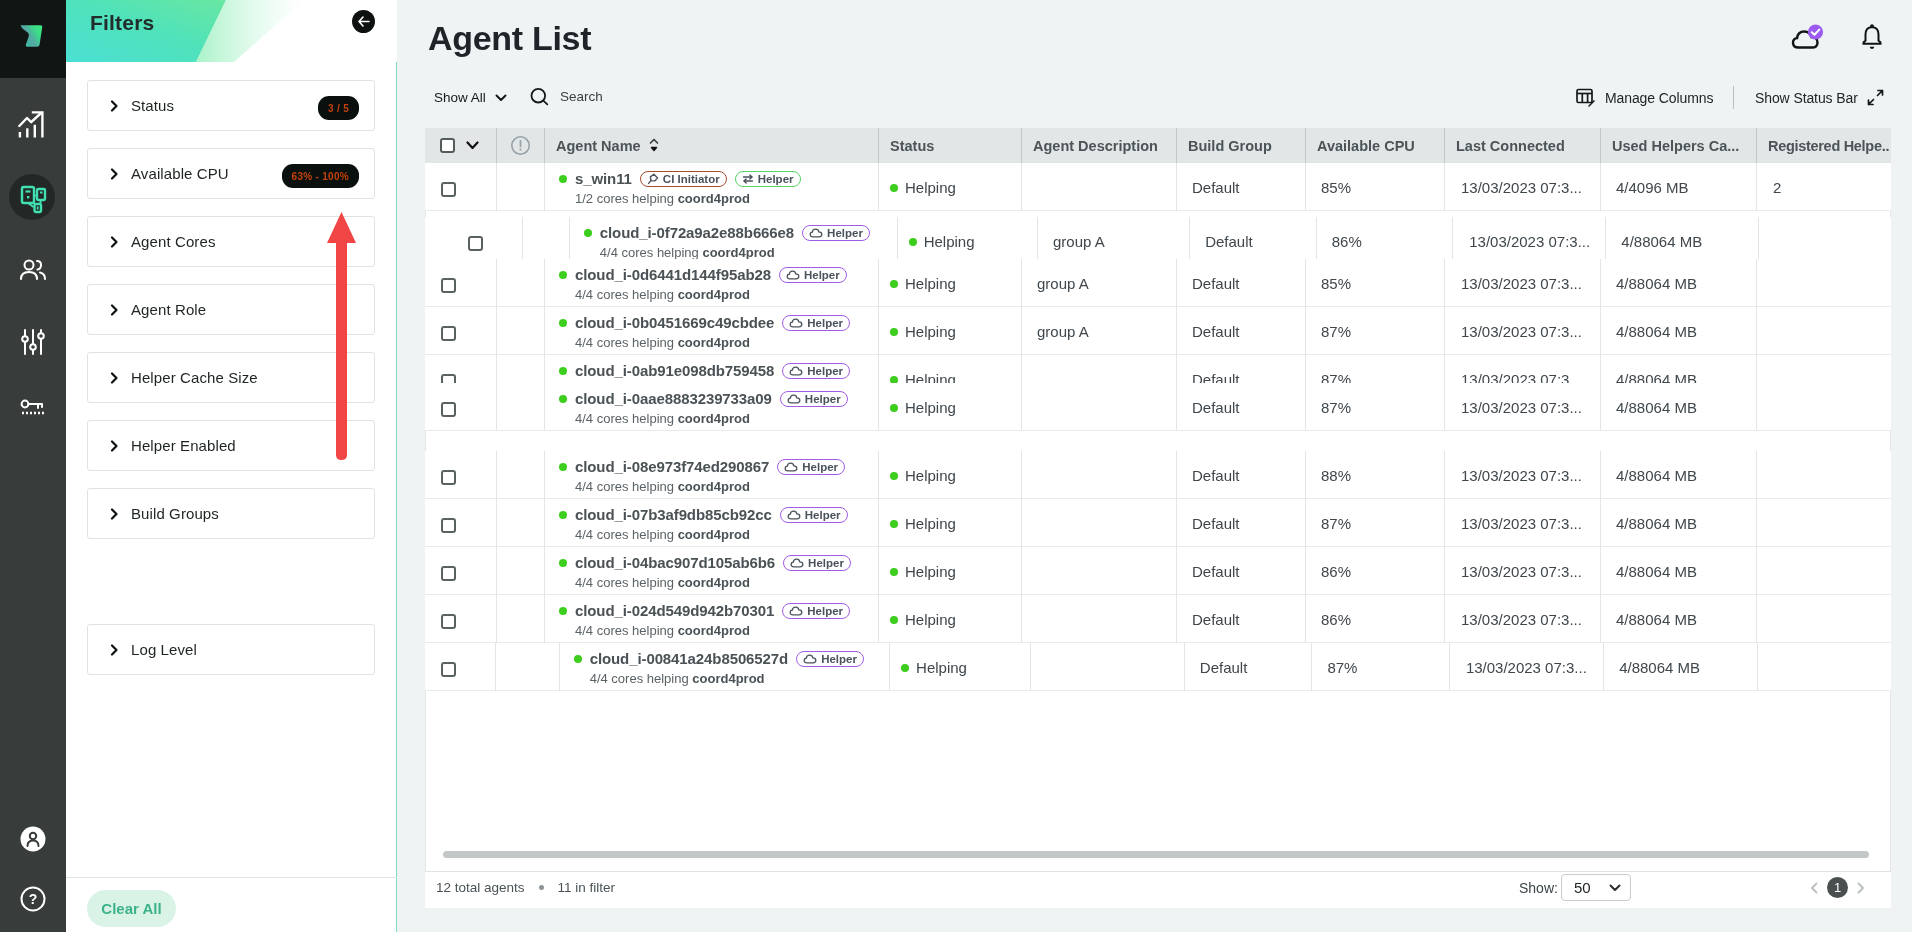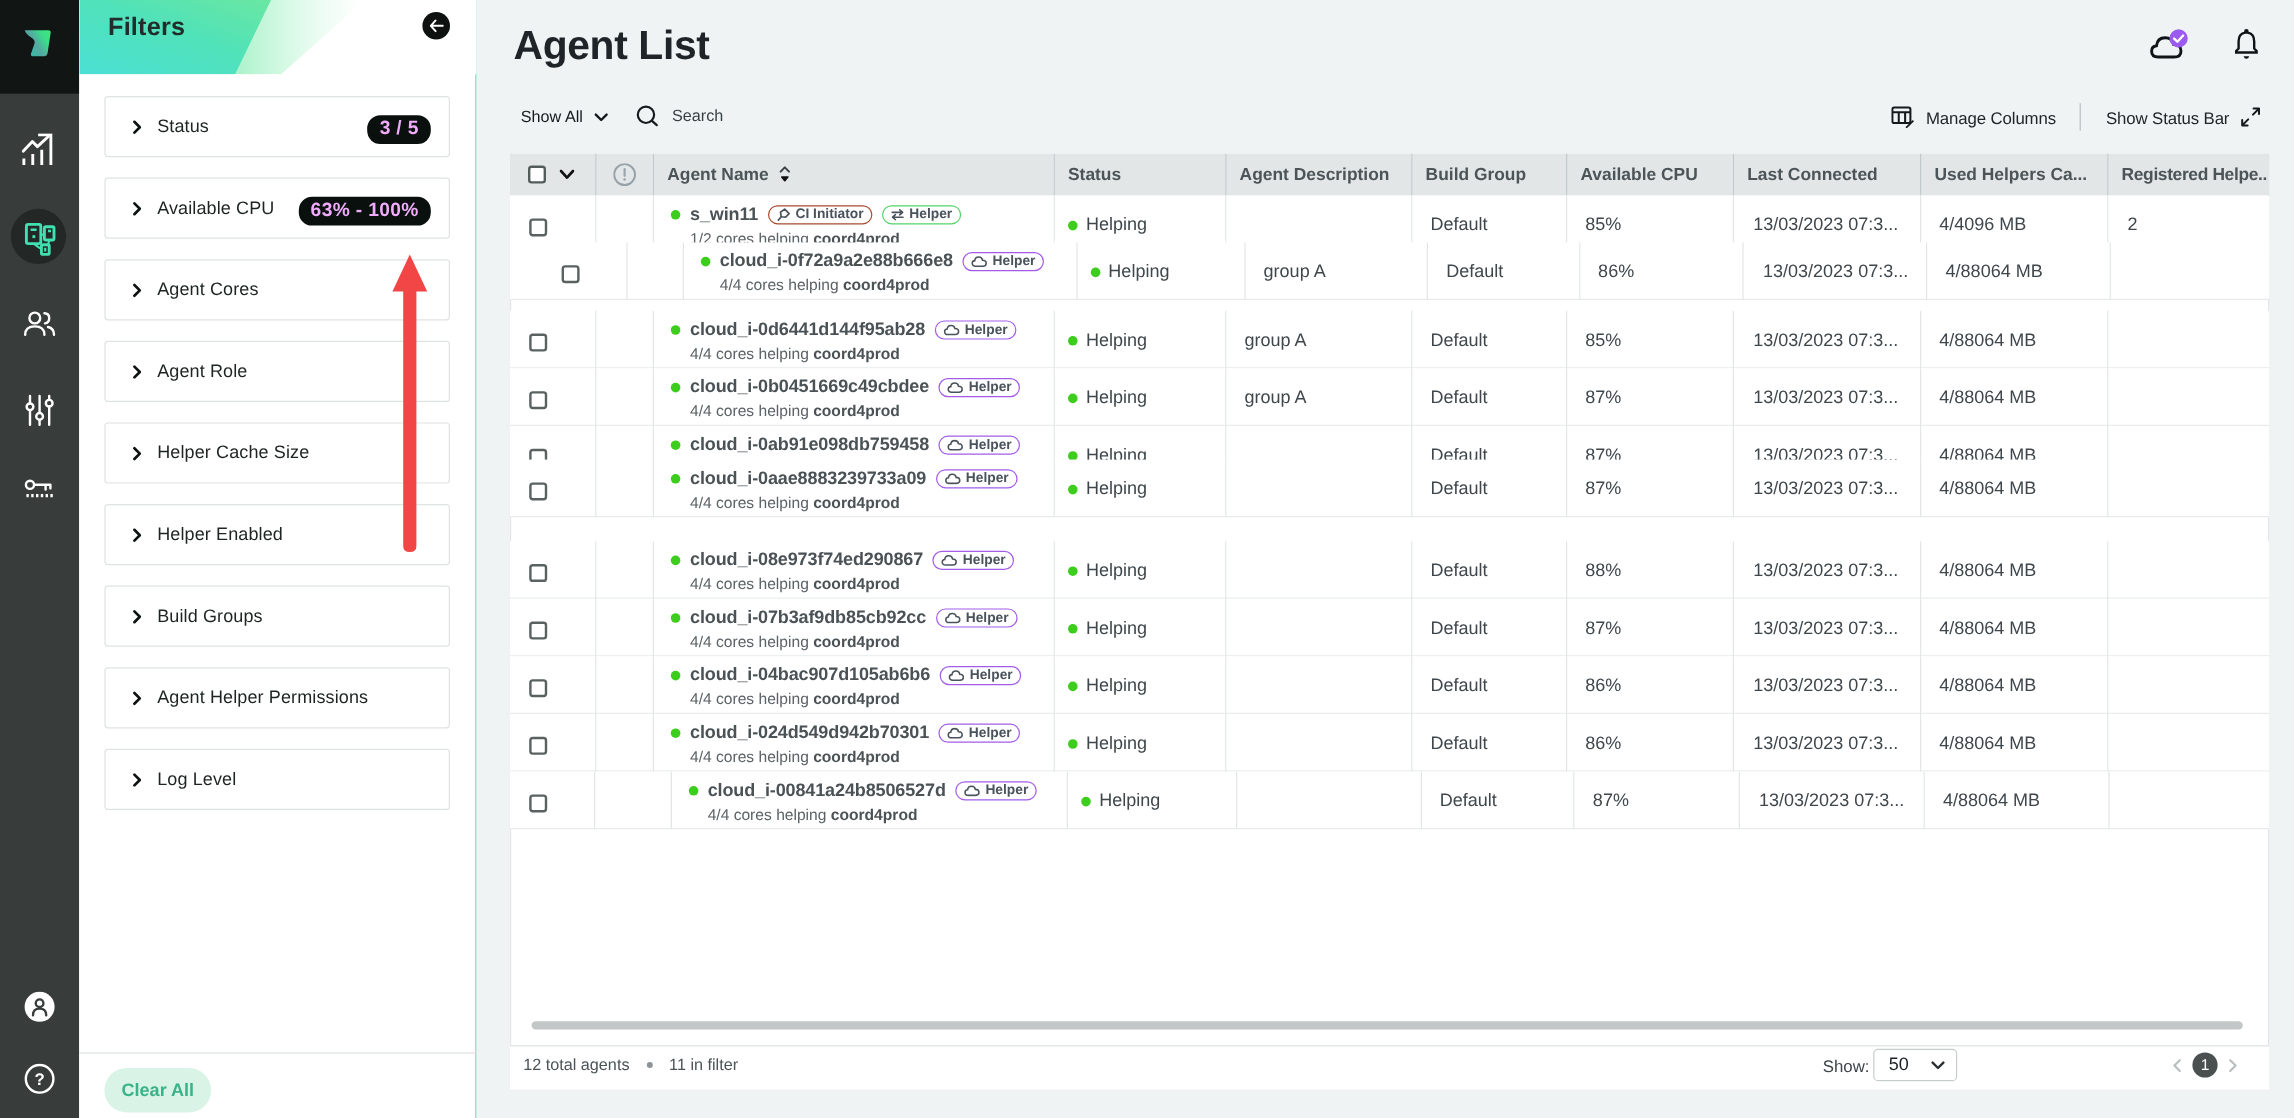--- a/index.html
+++ b/index.html
@@ -14,21 +14,21 @@
 #activeCircle { left:9px; top:174px; width:46px; height:46px; border-radius:50%; background:#232827; }
 
 
 #panel { left:66px; top:0; width:331px; height:932px; background:#ffffff; border-right:1px solid #7adfc2; }
 #panelHead { position:absolute; left:0; top:0; width:331px; height:62px; background:#fff; overflow:hidden; }
 #filtersTitle { position:absolute; left:24px; top:11px; font-size:21px; font-weight:700; color:#222d2b; letter-spacing:0.2px; }
 #backBtn { position:absolute; left:286px; top:10px; width:23px; height:23px; border-radius:50%; background:#0d1110; display:flex; align-items:center; justify-content:center; }
 .fbox { position:absolute; left:21px; width:288px; height:51px; background:#fff; border:1px solid #dfe3e3; border-radius:3px; display:flex; align-items:center; padding-left:18px; }
 .fbox .chev { width:16px; height:16px; margin-right:9px; flex:0 0 auto; }
 .fbox .lab { font-size:15px; color:#1d2422; letter-spacing:0.1px; }
-.fbadge { position:absolute; right:15px; top:15px; height:21px; background:#0a100e; border-radius:11px; color:#f0abfc; font-size:16px; font-weight:700; display:flex; align-items:center; padding:12px 10px; letter-spacing:0.3px; }
+.fbadge { position:absolute; right:15px; top:15px; height:21px; background:#0a100e; border-radius:11px; color:#c2410c; font-size:10px; font-weight:700; display:flex; align-items:center; padding:12px 10px; letter-spacing:0.3px; }
 #panelSep { position:absolute; left:0; top:877px; width:331px; height:1px; background:#dde2e2; }
 #clearAll { position:absolute; left:21px; top:890px; width:89px; height:37px; border-radius:19px; background:#d9f3e6; color:#3bb287; font-size:15px; font-weight:700; display:flex; align-items:center; justify-content:center; }
 
 
 #title { left:428px; top:19px; font-size:34px; font-weight:700; color:#1e2428; letter-spacing:-0.3px; }
 #showAll { left:434px; top:90px; font-size:13.5px; color:#15191c; display:flex; align-items:center; }
 #searchWrap { left:529px; top:86px; display:flex; align-items:center; }
 #searchWrap span { font-size:13.5px; color:#383f44; margin-left:11px; }
 
 
@@ -207,26 +207,20 @@
           <path d="M6 3.5 L10.5 8 L6 12.5" stroke="#0c1210" stroke-width="2.2" fill="none" stroke-linecap="round" stroke-linejoin="round"></path>
         </svg>
     <span class="lab">Helper Enabled</span>
   </div>
   <div class="abs fbox" style="top:488px;">
     <svg class="chev" viewBox="0 0 16 16">
           <path d="M6 3.5 L10.5 8 L6 12.5" stroke="#0c1210" stroke-width="2.2" fill="none" stroke-linecap="round" stroke-linejoin="round"></path>
         </svg>
     <span class="lab">Build Groups</span>
   </div>
-  <div class="abs fbox" style="top:556px;">
-    <svg class="chev" viewBox="0 0 16 16">
-          <path d="M6 3.5 L10.5 8 L6 12.5" stroke="#0c1210" stroke-width="2.2" fill="none" stroke-linecap="round" stroke-linejoin="round"></path>
-        </svg>
-    <span class="lab">Agent Helper Permissions</span>
-  </div>
   <div class="abs fbox" style="top:624px;">
     <svg class="chev" viewBox="0 0 16 16">
           <path d="M6 3.5 L10.5 8 L6 12.5" stroke="#0c1210" stroke-width="2.2" fill="none" stroke-linecap="round" stroke-linejoin="round"></path>
         </svg>
     <span class="lab">Log Level</span>
   </div>
   <div style="position:absolute; left:258px; top:210px; width:36px; height:252px;">
     <svg width="36" height="252" viewBox="0 0 36 252">
       <path d="M17.5 2 L32 33 L23 33 L23 245 Q23 250 17.5 250 Q12 250 12 245 L12 33 L3 33 Z" fill="#f24546"></path>
     </svg>
@@ -355,21 +349,21 @@
         </div>
     <div class="cell" style="width:156px;">
           <div class="cdiv"></div>
           <div class="celltext" style="left:16px;">4/4096 MB</div>
         </div>
     <div class="cell" style="width:135px;">
           <div class="cdiv"></div>
           <div class="celltext" style="left:17px;">2</div>
         </div>
   </div>
-  <div class="row" style="top:202px;padding-left:27px;">
+  <div class="row" style="top:217px;padding-left:27px;">
     <div class="cell" style="width:71px;">
           <span class="rowchk"></span>
         </div>
     <div class="cell" style="width:48px;">
           <div class="cdiv"></div>
         </div>
     <div class="cell" style="width:334px;">
           <div class="cdiv"></div>
       <div class="nameline">
             <span class="dot"></span>

